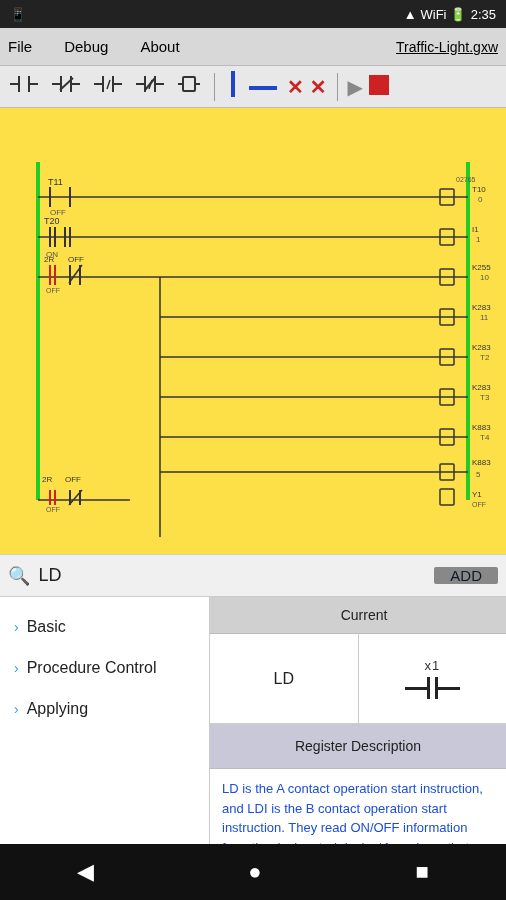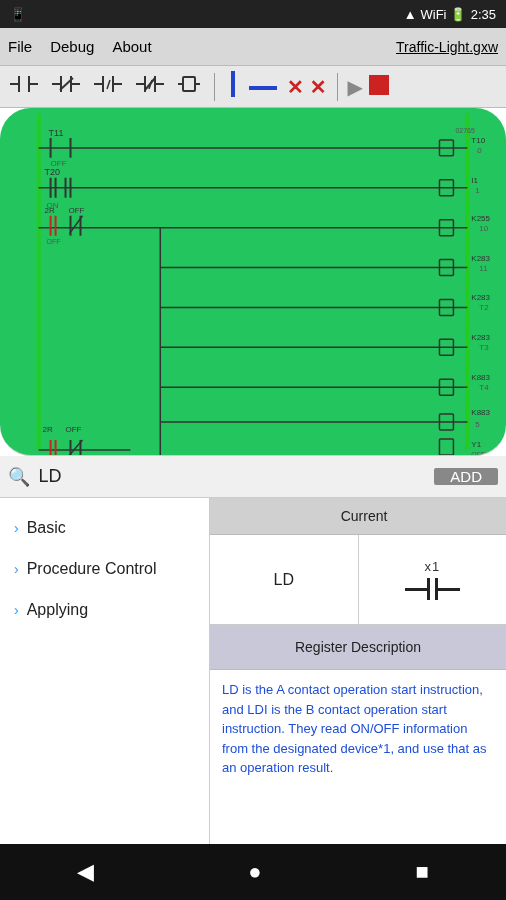--- a/index.html
+++ b/index.html
@@ -26,21 +26,21 @@
     .status-left { display: flex; gap: 4px; align-items: center; }
     .status-right { display: flex; gap: 4px; align-items: center; font-size: 13px; }
 
     
     .menu-bar {
       background: #d8d8d8;
       height: 38px;
       display: flex;
       align-items: center;
       padding: 12px 8px;
-      gap: 18px;
+      gap: 32px;
       border-bottom: 1px solid #bbb;
     }
     .menu-bar span {
       font-size: 15px;
       cursor: pointer;
     }
     .menu-bar .title {
       margin-left: auto;
       font-size: 14px;
       color: #000000;
@@ -89,26 +89,25 @@
     .toolbar-stop {
       background: #cc2222;
       width: 20px;
       height: 20px;
       display: inline-block;
       cursor: pointer;
     }
 
     
     .ladder-area {
-      background: #22c55e;
-      height: 348px;
+      background: #fde047;
+      height: 447px;
       overflow: hidden;
       position: relative;
       border-bottom: 1px solid #ccc;
-      border-radius: 31px;
     }
     .ladder-canvas {
       position: absolute;
       top: 0; left: 0;
       width: 100%;
       height: 100%;
     }
 
     
     .search-bar {
@@ -124,21 +123,21 @@
     .search-input {
       flex: 1;
       border: none;
       background: transparent;
       font-size: 18px;
       outline: none;
       color: #222;
     }
     .add-btn {
       background: #888;
-      color: #ffffff;
+      color: #0f172a;
       border: none;
       padding: 0 16px;
       font-size: 15px;
       cursor: pointer;
       border-radius: 2px;
     }
 
     
     .bottom-panel {
       display: flex;

